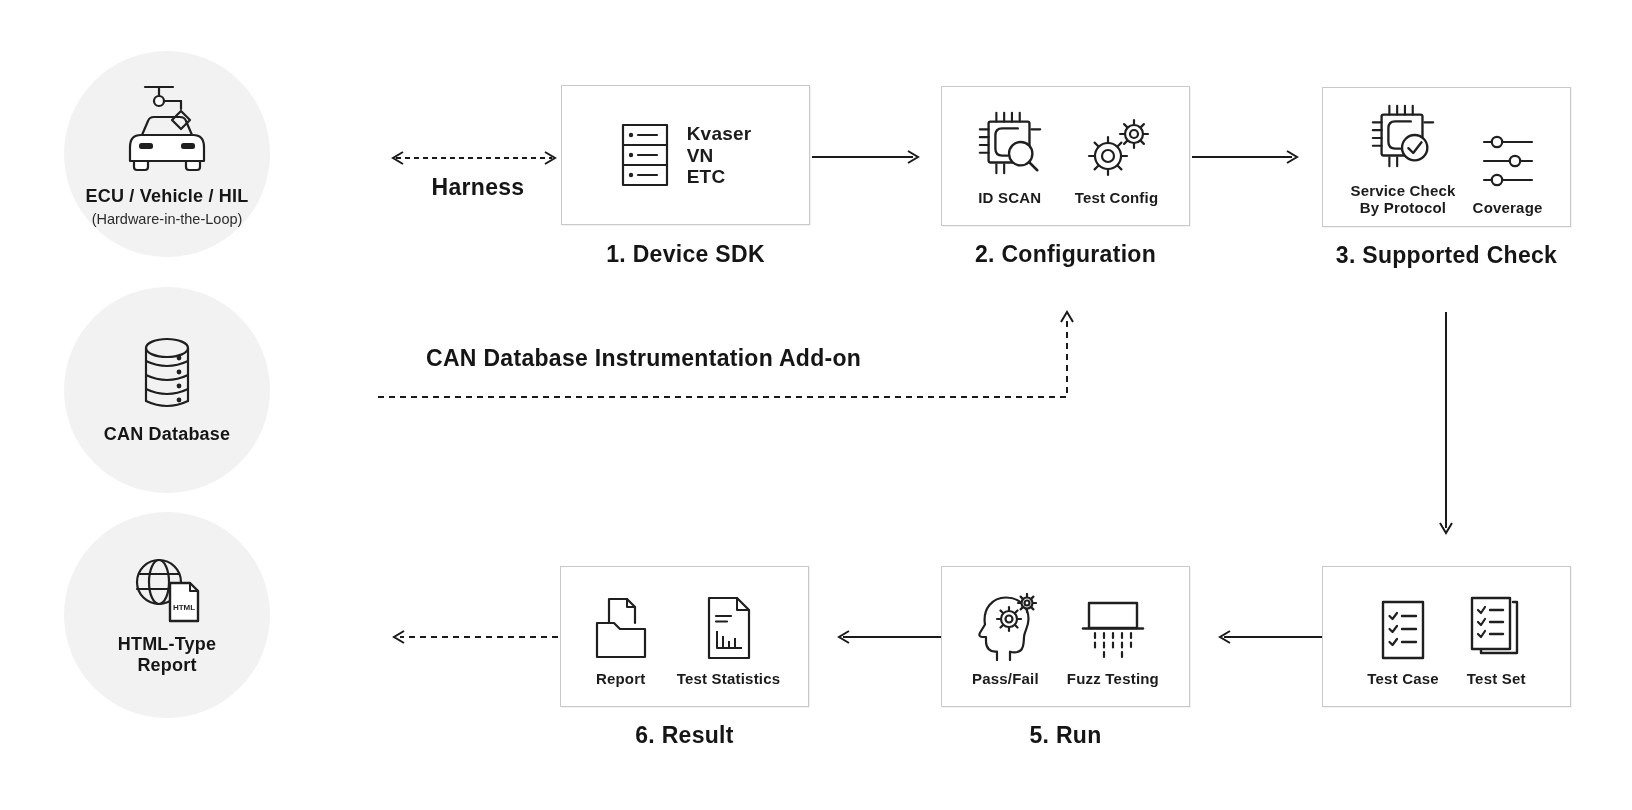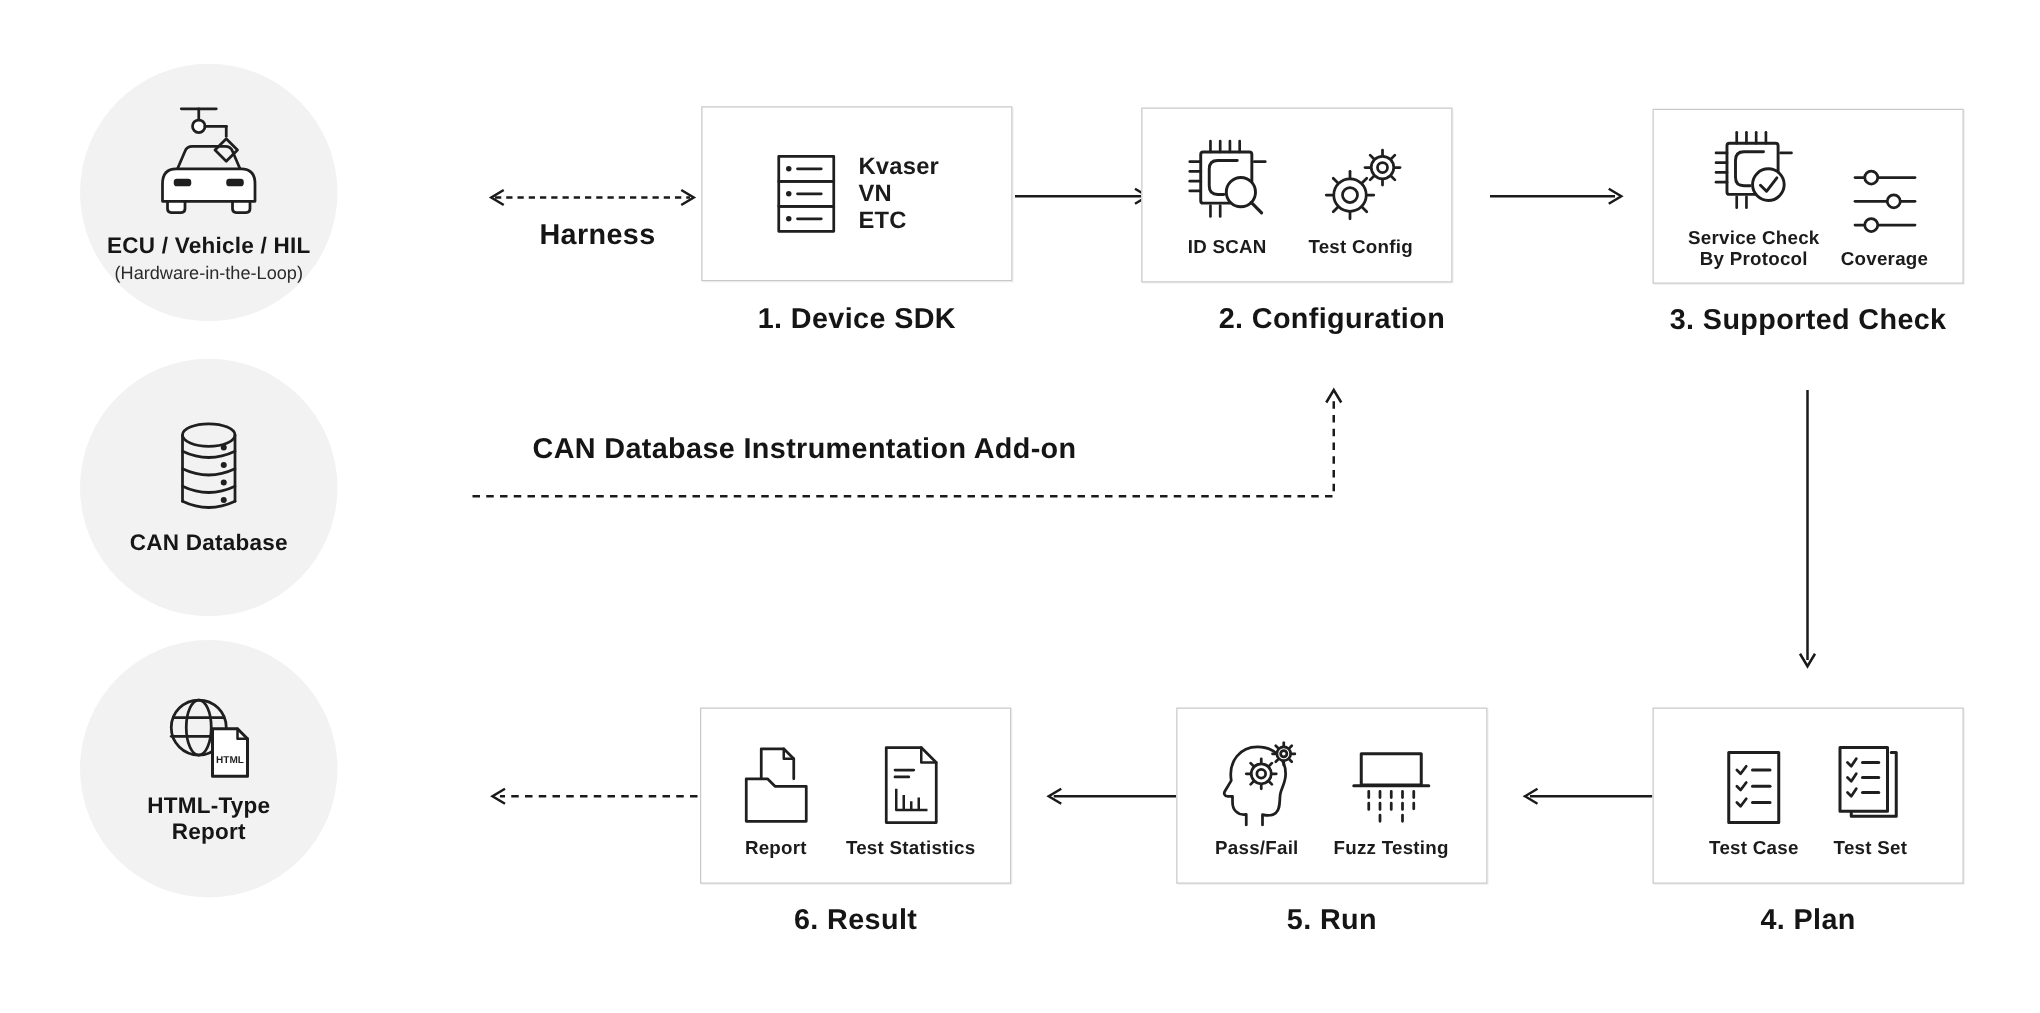--- a/index.html
+++ b/index.html
@@ -159,21 +159,21 @@
       </span>
       <span class="sdk-names">
         <span>Kvaser</span>
         <span>VN</span>
         <span>ETC</span>
       </span>
     </div>
   </div>
   <div class="step-title" style="left:561px;top:241px;">1. Device SDK</div>
 
-  <div class="box top" style="left:913px;top:86px;">
+  <div class="box top" style="left:941px;top:86px;">
     <div class="items">
       <div class="item">
         <span class="icon-holder">
           <svg width="74" height="74" viewBox="0 0 76 76">
             <g class="ic">
               <line x1="24" y1="7" x2="24" y2="16"></line>
                 <line x1="32" y1="7" x2="32" y2="16"></line>
               <line x1="40" y1="7" x2="40" y2="16"></line>
                 <line x1="48" y1="7" x2="48" y2="16"></line>
               <line x1="7" y1="24" x2="16" y2="24"></line>
@@ -302,21 +302,20 @@
                 <line x1="22" y1="27" x2="35" y2="27" stroke-width="2.4"></line>
               <path d="M10,39 L13,42 L17,36"></path>
                 <line x1="22" y1="39" x2="35" y2="39" stroke-width="2.4"></line>
             </g>
           </svg>
         </span>
         <span class="item-label">Test Set</span>
       </div>
     </div>
   </div>
-  <div class="step-title" style="left:1322px;top:722px;">4. Plan</div>
 
   <div class="box bottom" style="left:941px;top:566px;">
     <div class="items">
       <div class="item">
         <span class="icon-holder">
           <svg width="64" height="68" viewBox="0 0 64 68">
             <path class="ic" stroke-width="2.4" d="M24,67 V58.5 C16.5,59.5 13,54.5 13,48.5 V44 H9.2 C6.4,44 5.8,41.8 7,39.8 L12,31.5 C9.5,15.5 19.5,4.5 33,4.5 C46,4.5 55.5,13.5 55.5,26 C55.5,33.5 52,37.5 51.2,42.5 C50.4,48 51.5,54.5 47.5,57.5 C44.5,59.7 40,59.5 37,58.7 V67"></path>
             <g class="ic" stroke-width="4" stroke-linecap="butt">
               <line x1="44" y1="26" x2="48" y2="26"></line>
                 <line x1="41.7" y1="20.3" x2="44.5" y2="17.5"></line>

